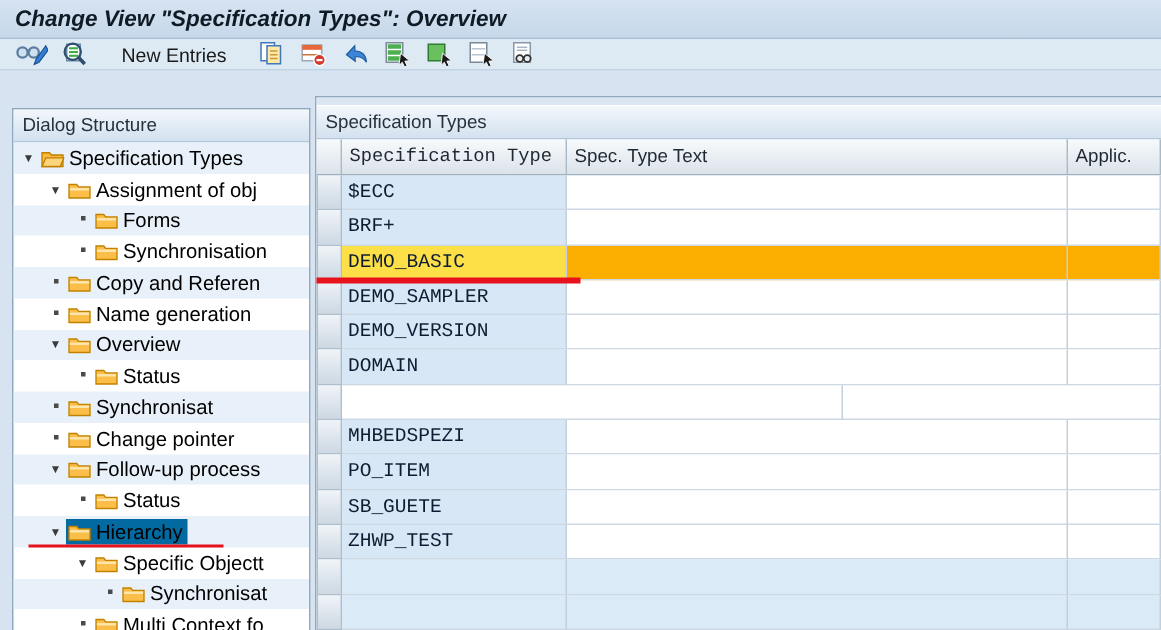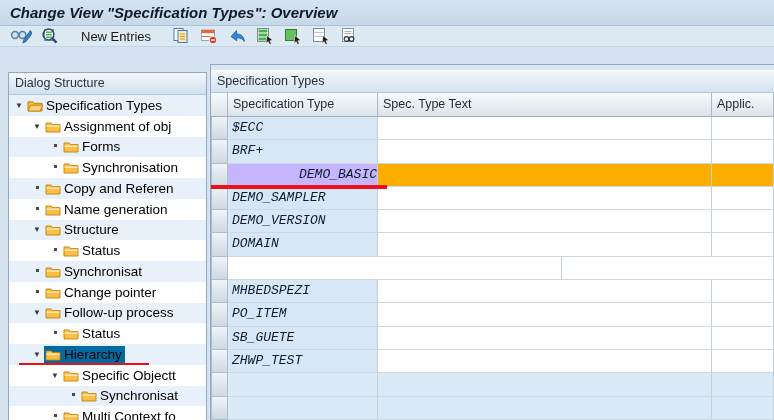--- a/index.html
+++ b/index.html
@@ -43,25 +43,25 @@
 
   .table-panel { position:absolute; left:210px; top:64px; width:564px; height:356px;
     background:#fff; border:1px solid #90a9c0; border-right:none; border-bottom:none; overflow:hidden; }
   .panel-gap { height:6px; background:#dae6f1; border-bottom:1px solid #ffffff; }
 
   .thead { display:flex; height:24px; }
   .th { background:linear-gradient(#f7fafc,#dbe3ea); border-right:1px solid #aab9c6;
     border-bottom:1px solid #9db0c0; font-size:12.5px; color:#1f2933; padding-left:5px;
     line-height:23px; white-space:nowrap; overflow:hidden; }
   .csel { flex:0 0 17px; }
-  .c1 { flex:0 0 150px; }
+  .c1 { flex:0 0 150px;font-family:Liberation Mono, monospace; }
   .c2 { flex:0 0 334px; }
   .c3 { flex:1 1 auto; }
 
-  .trow { display:flex; height:23.3px; position:relative;font-style:italic; }
+  .trow { display:flex; height:23.3px; position:relative; }
   .trow .cell { border-right:1px solid #c3d0dc; border-bottom:1px solid #ccd8e3;
     font-family:"Liberation Mono","DejaVu Sans Mono",monospace; font-size:13px; color:#0d1c33;
     padding:3px 0 0 4px; white-space:nowrap; overflow:hidden; }
   .trow .csel { background:linear-gradient(#eff4f8,#cdd8e2); border:1px solid #aebecd;
     border-top:none; }
   .trow .c1 { background:#d8e7f5; }
   .trow .c2, .trow .c3 { background:#ffffff; }
   .trow.empty .c1, .trow.empty .c2, .trow.empty .c3 { background:#daeaf7; }
 
   .red-line { position:absolute; height:4px; bottom:-2px; z-index:5; }
@@ -255,21 +255,21 @@
         <div class="trow-tree alt">
           <span class="ind" style="width: 21px;"></span>
           <span class="exp">▼</span>
           <span class="hl">
             <span class="folder">
               <svg width="16" height="13" viewBox="0 0 16 13">
                 <path d="M1 3 L6.2 3 L7.4 4.6 L15 4.6 L15 12 L1 12 Z" fill="#fbbe49" stroke="#c28200" stroke-width="0.9"></path>
                 <rect x="1.6" y="5.4" width="12.8" height="1.6" fill="#fde6ae"></rect>
               </svg>
             </span>
-            <span class="lbl">Structure</span>
+            <span class="lbl">Overview</span>
           </span>
         </div>
         <div class="trow-tree">
           <span class="ind" style="width: 39px;"></span>
           <span class="exp"><span class="dot"></span></span>
           <span class="hl">
             <span class="folder">
               <svg width="16" height="13" viewBox="0 0 16 13">
                 <path d="M1 3 L6.2 3 L7.4 4.6 L15 4.6 L15 12 L1 12 Z" fill="#fbbe49" stroke="#c28200" stroke-width="0.9"></path>
                 <rect x="1.6" y="5.4" width="12.8" height="1.6" fill="#fde6ae"></rect>
@@ -403,21 +403,21 @@
           <div class="c3 cell"></div>
         </div>
         <div class="trow">
           <div class="csel cell"></div>
           <div class="c1 cell">BRF+</div>
           <div class="c2 cell"></div>
           <div class="c3 cell"></div>
         </div>
         <div class="trow rsel">
           <div class="csel cell"></div>
-          <div class="c1 cell" style="background: #c4b5fd; text-align: right;">DEMO_BASIC</div>
+          <div class="c1 cell" style="background: #fde047;">DEMO_BASIC</div>
           <div class="c2 cell" style="background: rgb(251, 174, 0);"></div>
           <div class="c3 cell" style="background: rgb(251, 174, 0);"></div>
           <div class="red-line" style="left: -4px; width: 180px; background: rgb(232, 18, 28);"></div>
         </div>
         <div class="trow">
           <div class="csel cell"></div>
           <div class="c1 cell">DEMO_SAMPLER</div>
           <div class="c2 cell"></div>
           <div class="c3 cell"></div>
         </div>

